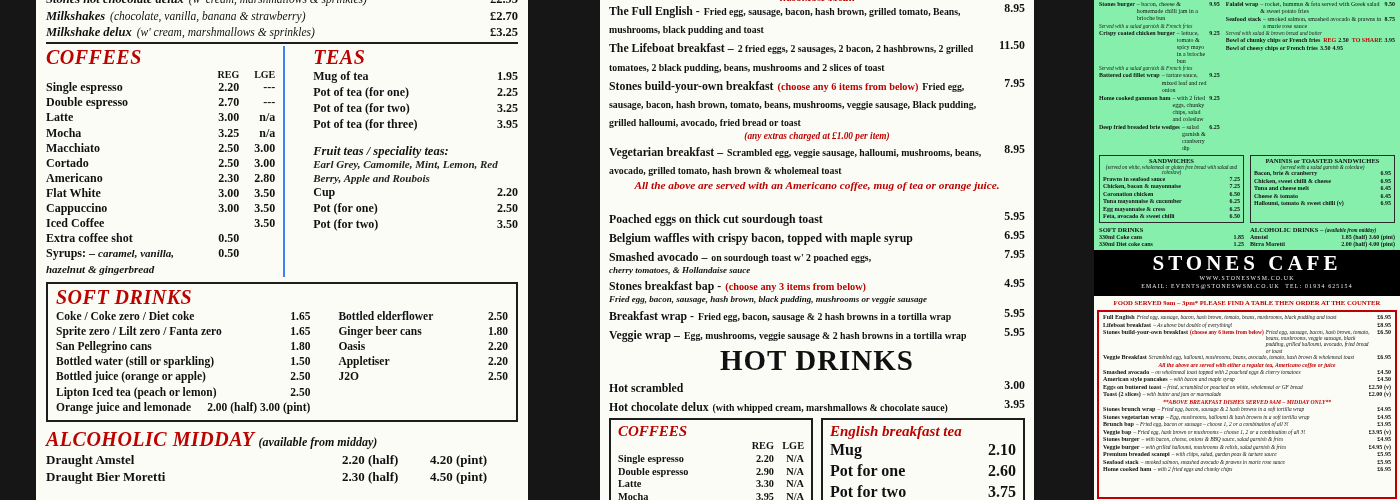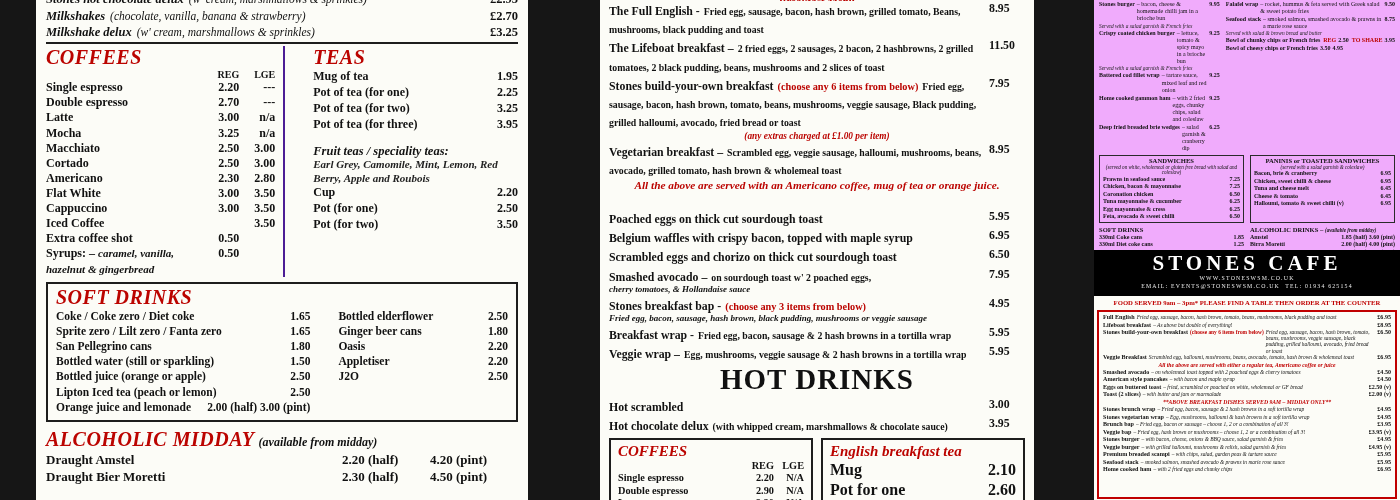--- a/index.html
+++ b/index.html
@@ -12,21 +12,21 @@
   #left{left:36px;top:0;width:492px;height:500px;padding:0 10px 2px}
   .clipwrap{height:9px;overflow:hidden}
   .clipwrap .lp-top{margin-top:-8px}
   .lp-top{display:flex;align-items:baseline;font-size:12.5px;line-height:1.25}
   .lp-top .nm{font-weight:bold;font-style:italic}
   .lp-top .ds{font-style:italic;margin-left:5px;font-size:11.5px}
   .lp-top .pp{font-weight:bold}
   .h-red{color:#bb0400;font-weight:bold;font-style:italic;font-size:20px;letter-spacing:.5px;line-height:1.15}
   .sec2{display:flex;border-top:2px solid #1d1d1d;margin-top:2px;padding-top:2px}
   .coffees{flex:1.12;padding-right:8px}
-  .teas{flex:1;border-left:2px solid #4c1d95;padding-left:28px}
+  .teas{flex:1;border-left:2px solid #3b82f6;padding-left:28px}
   .crow{display:flex;font-size:12px;font-weight:bold;line-height:1.26;align-items:baseline}
   .crow .cn{flex:1}
   .crow .cv{width:36px;text-align:right}
   .crow.labels{font-size:10px;line-height:1.1}
   .syr .cn .syrd{font-style:italic;font-weight:bold;font-size:11px}
   .trow{display:flex;font-size:12px;font-weight:bold;line-height:1.33;align-items:baseline}
   .trow .tp{width:42px;text-align:right}
   .fruit-t{font-weight:bold;font-style:italic;font-size:12.5px;margin-top:11px;line-height:1.15}
   .fruit-d{font-weight:bold;font-style:italic;font-size:11px;line-height:1.2;color:#222}
   .softbox{border:2px solid #1d1d1d;margin-top:5px;padding:2px 8px 5px}
@@ -40,34 +40,34 @@
   .arow .ap{width:88px;text-align:left;white-space:pre}
   
   #mid{left:600px;top:0;width:434px;height:500px;padding:0 9px 2px}
   .frag{color:#bb0400;font-weight:bold;font-size:11px;text-align:center;height:6px;overflow:hidden;line-height:12px;margin-top:-5px}
   .bi{margin-bottom:1px}
   .bi-main{display:flex;align-items:flex-start}
   .bi-text{flex:1;line-height:1.14}
   .bi-name{font-weight:bold;font-size:11.8px}
   .bi-red{color:#bb0400;font-weight:bold;font-size:10.3px}
   .bi-desc{font-weight:bold;font-size:9.8px}
-  .bi-price{font-weight:bold;font-size:11.8px;width:36px;}
+  .bi-price{font-weight:bold;font-size:11.8px;width:36px;text-align:right}
   .bi-sub{font-style:italic;font-weight:bold;font-size:9px;line-height:1.1}
   .bi-note{color:#bb0400;font-weight:bold;font-style:italic;font-size:9.3px;text-align:center;line-height:1.1}
   .serve-note{color:#bb0400;font-weight:bold;font-style:italic;font-size:11.3px;text-align:center;line-height:1.2;margin:1px 0 16px}
   .hd-title{font-weight:bold;font-size:29px;text-align:center;letter-spacing:1px;line-height:1.1;margin:2px 0 1px}
   .boxrow{display:flex;gap:8px;margin-top:3px}
   .mbox{flex:1;border:2px solid #1d1d1d;padding:2px 7px 4px}
   .mbox-t{color:#bb0400;font-weight:bold;font-style:italic;font-size:15px;line-height:1.2}
   .mbox .crow{font-size:10.3px;line-height:1.22}
   .mbox .crow .cv{width:30px}
   .mbox .trow{font-size:16px;line-height:1.3}
   .mbox .fruit-t{color:#bb0400;font-size:11.5px;margin-top:3px}
   
-  #right{left:1094px;top:0;width:306px;height:500px;background:#f0abfc}
+  #right{left:1094px;top:0;width:306px;height:500px;background:#86efac}
   #rtop{position:absolute;top:0;left:0;width:100%;height:250px;padding:1px 5px;font-size:6px;line-height:1.2}
   .rt-cols{display:flex;gap:6px}
   .rta{flex:1}.rtb{flex:1}
   .ri{margin-bottom:.5px}
   .ril{display:flex;align-items:flex-start}
   .rin{font-weight:bold;white-space:nowrap}
   .rid{flex:1;margin-left:2px}
   .rip{font-weight:bold;margin-left:2px;white-space:nowrap}
   .rired{color:#bb0400;font-weight:bold;margin-left:3px;white-space:nowrap}
   .risub{font-style:italic;font-size:5.4px;color:#222}
@@ -423,31 +423,20 @@
           <div class="bi-text">
             <span class="bi-name">Belgium waffles with crispy bacon, topped with maple syrup</span>
             
             
           </div>
           <div class="bi-price">6.95</div>
         </div>
 
       </div>
 
-      <div class="bi">
-        <div class="bi-main">
-          <div class="bi-text">
-            <span class="bi-name">Scrambled eggs and chorizo on thick cut sourdough toast</span>
-            
-            
-          </div>
-          <div class="bi-price">6.50</div>
-        </div>
-
-      </div>
 
       <div class="bi">
         <div class="bi-main">
           <div class="bi-text">
             <span class="bi-name">Smashed avocado –</span>
             
             <span class="bi-desc">on sourdough toast w' 2 poached eggs,</span>
           </div>
           <div class="bi-price">7.95</div>
         </div>

